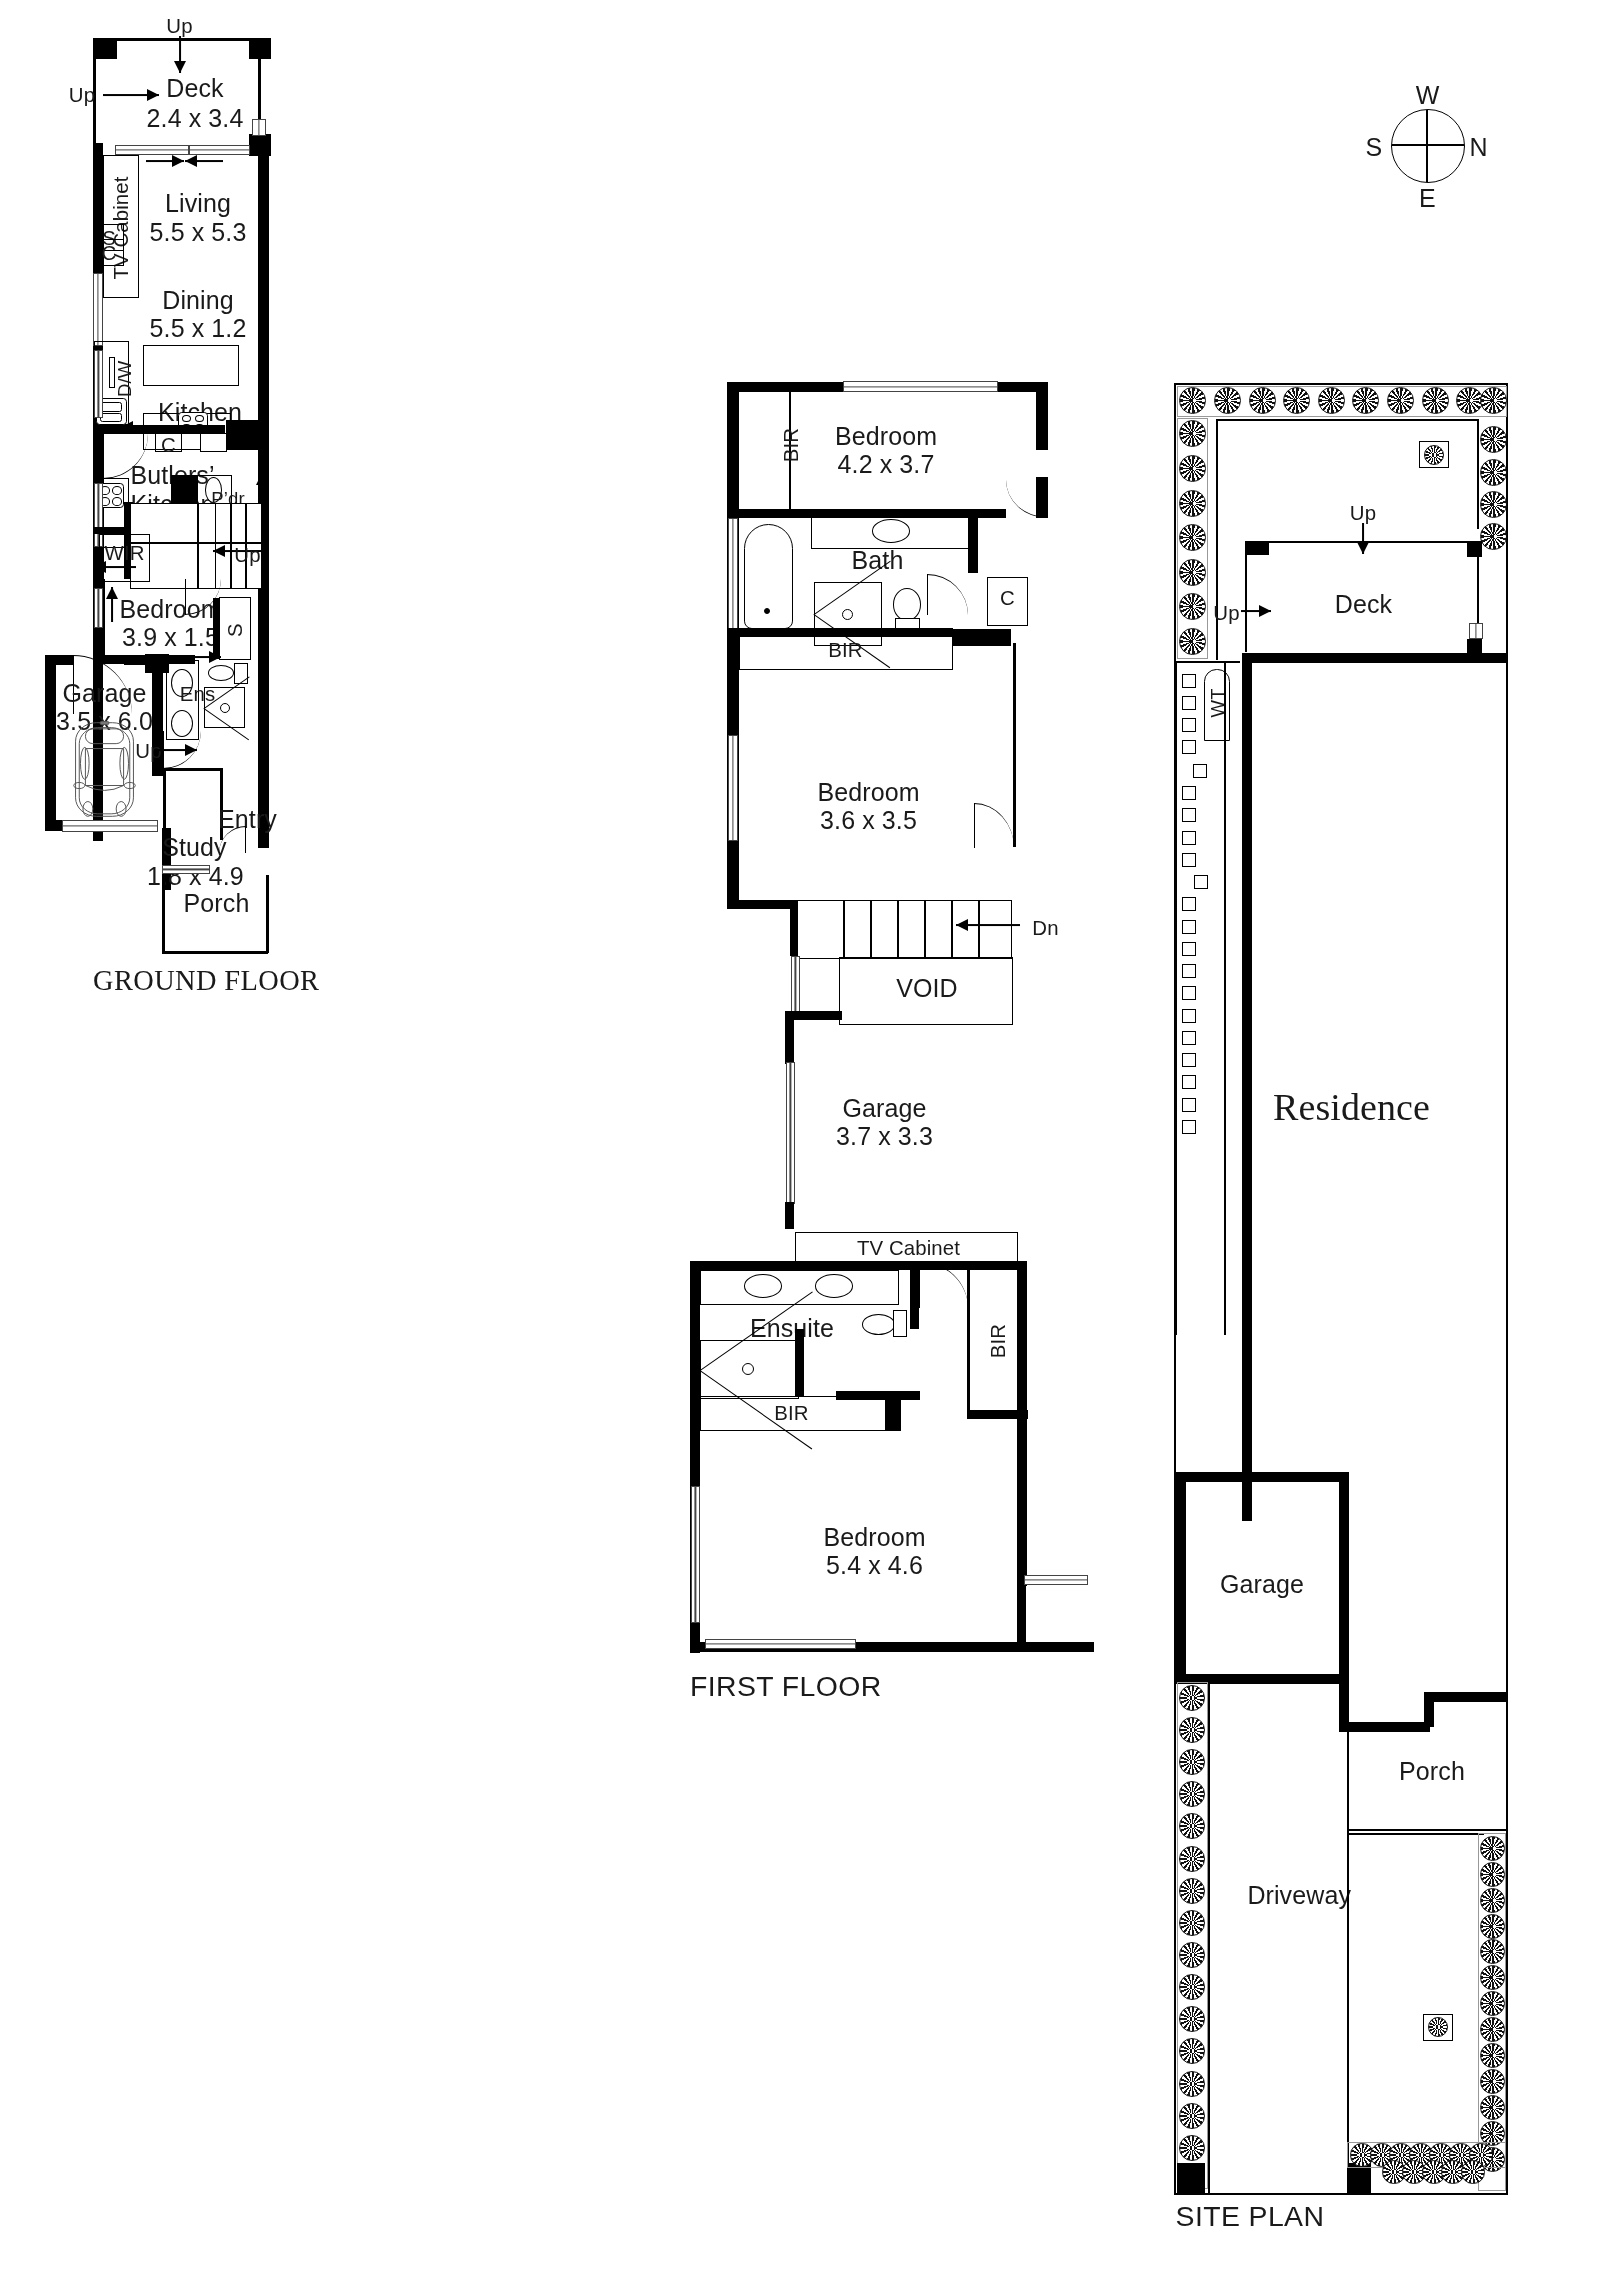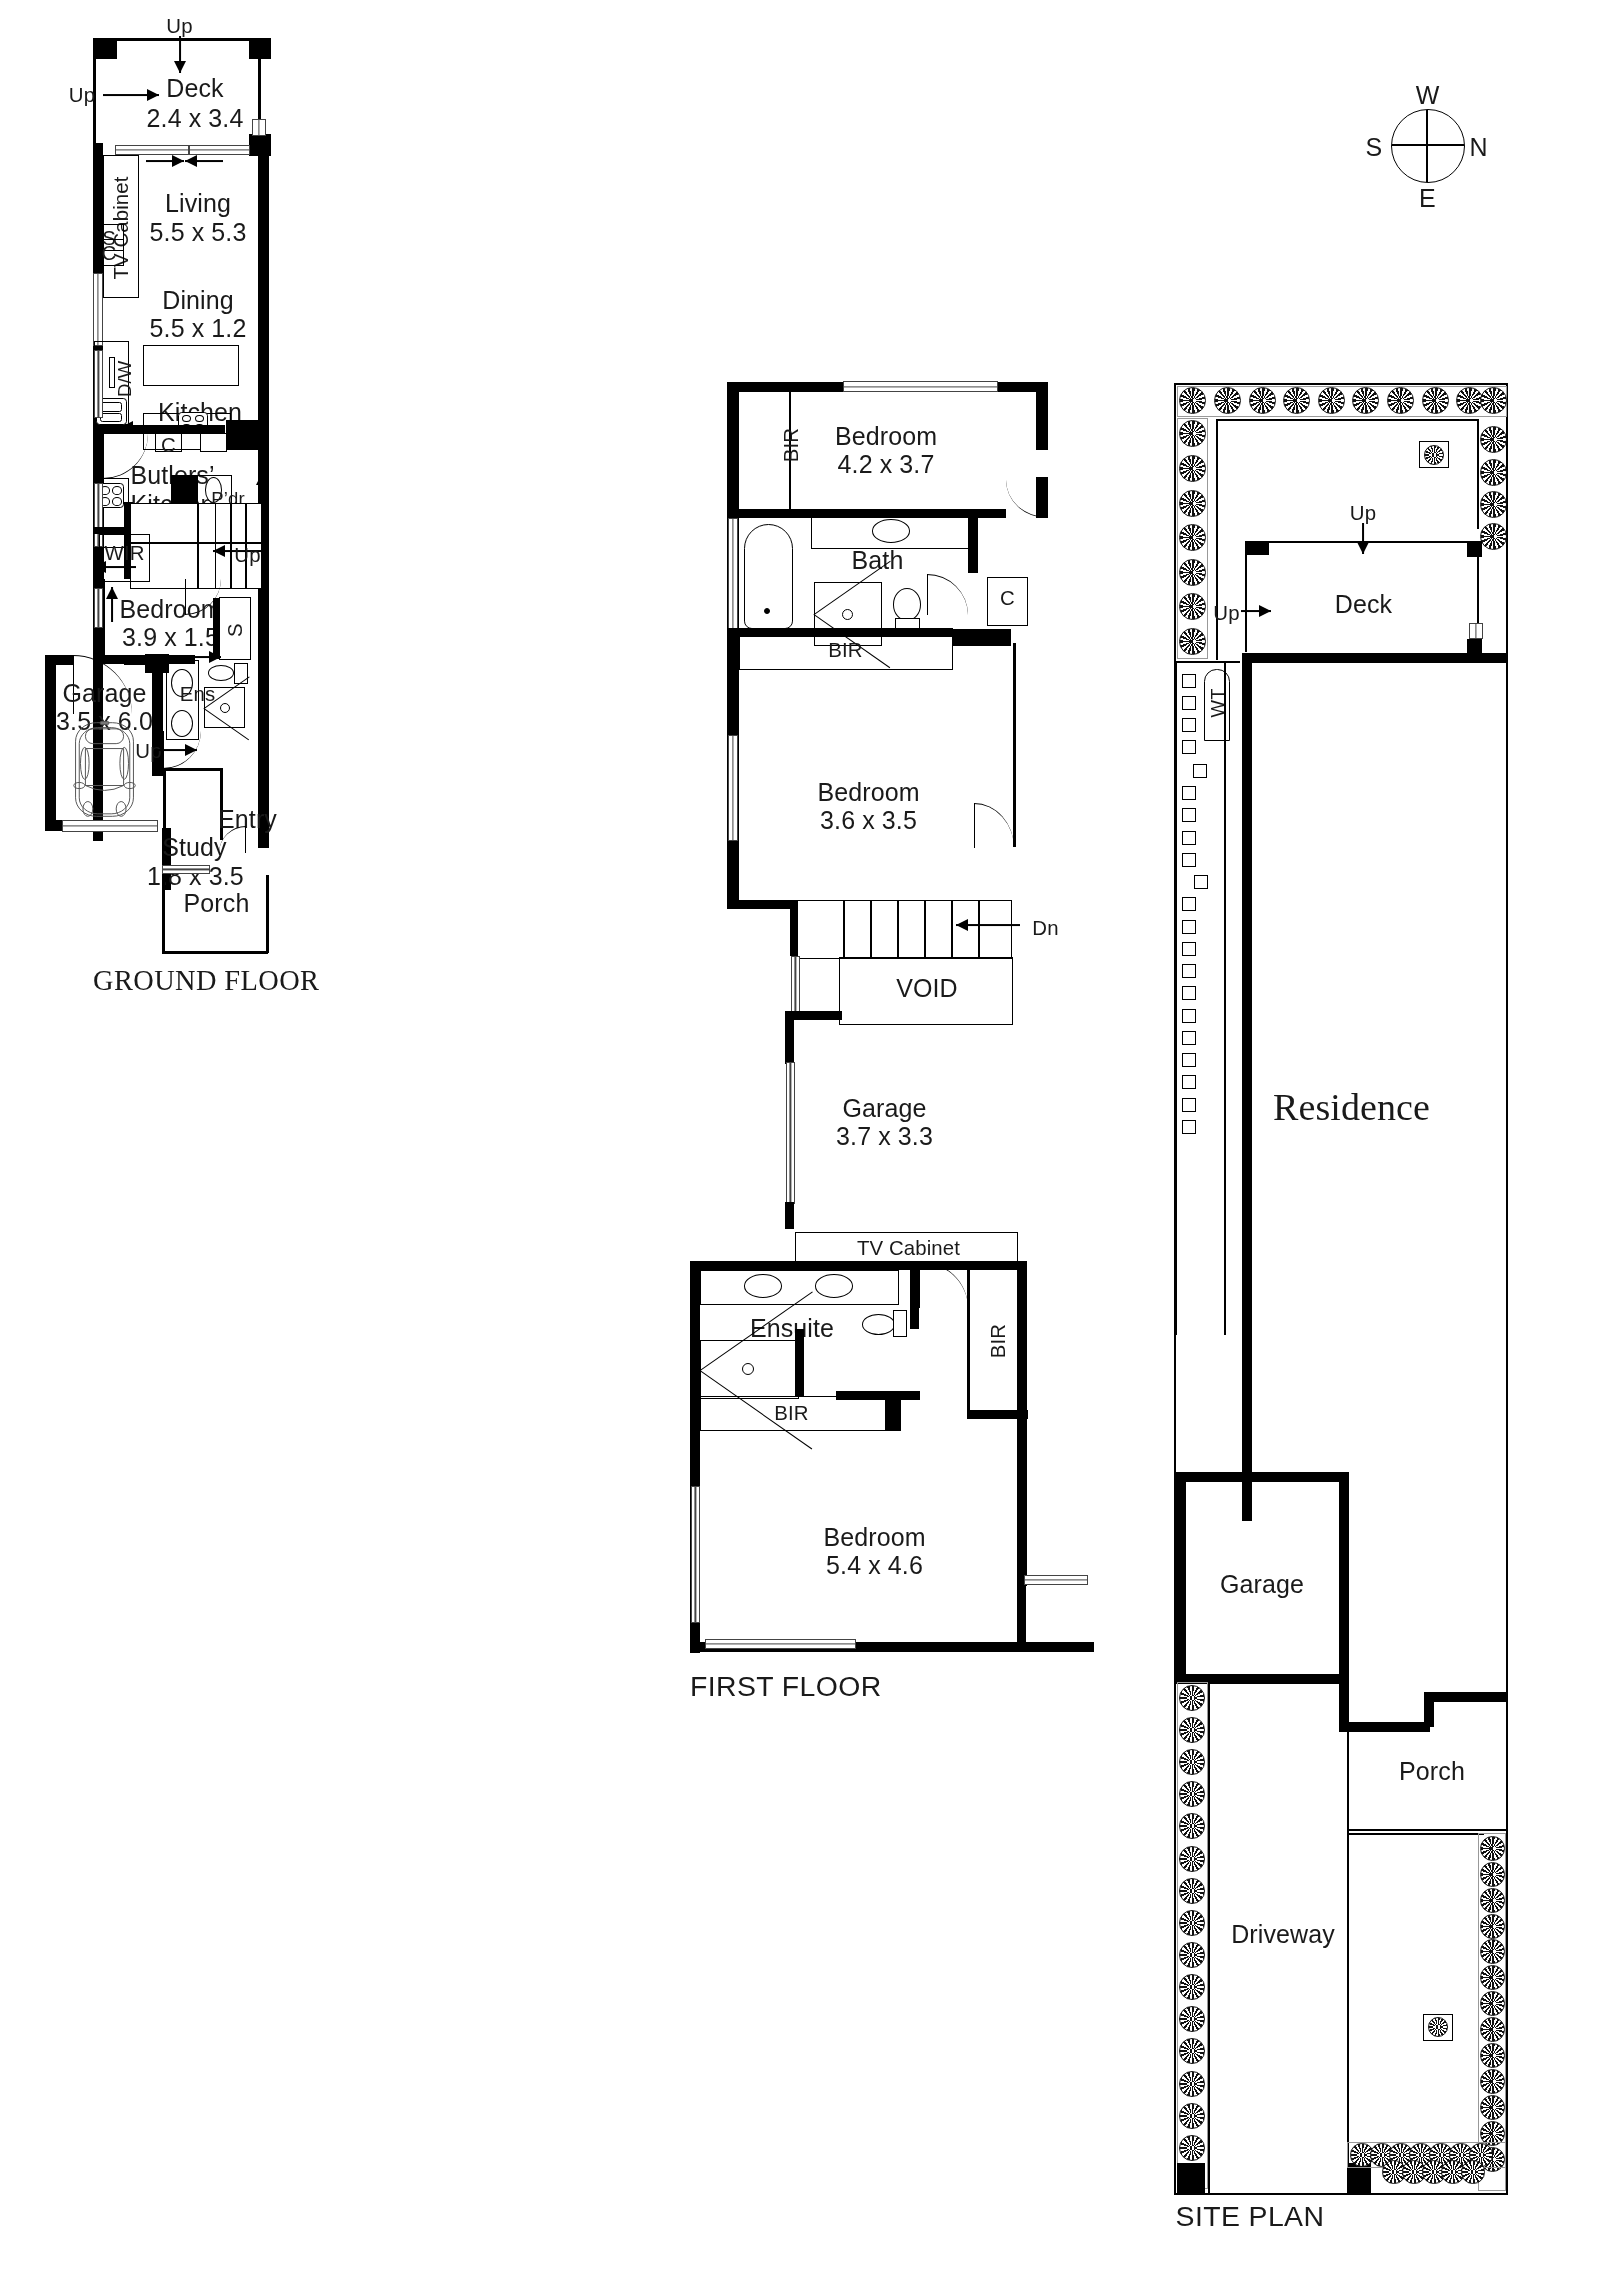--- a/index.html
+++ b/index.html
@@ -300,21 +300,21 @@
       </div>
     <div class="swing sw-br" style="left:163px; top:731px; width:38px; height:38px;"></div>
 
     <div class="wall-n" style="left:163px; top:768px; width:2.5px; height:80px;"></div>
     <div class="wall-n" style="left:163px; top:768px; width:59px; height:2.5px;"></div>
     <div class="wall-n" style="left:220px; top:768px; width:2.5px; height:72px;"></div>
     <div class="lbl lbl-room" style="left:204px; top:805px; width:87px;">Entry</div>
 
     <div class="wall-t" style="left:162px; top:828px; width:8.7px; height:62px;"></div>
     <div class="lbl lbl-room" style="left:147px; top:833px; width:95px;">Study</div>
-    <div class="lbl lbl-room" style="left:147px; top:862px; width:95px;">1.8 x 3.5</div>
+    <div class="lbl lbl-room" style="left:147px; top:862px; width:95px;">1.8 x 4.9</div>
     <div class="win h" style="left:162px; top:865px; width:48px; height:8.7px;"></div>
     <div class="swing sw-tl" style="left:219px; top:826px; width:27px; height:27px;"></div>
 
     <div class="wall-n" style="left:162px; top:875px; width:2.5px; height:78px;"></div>
     <div class="wall-n" style="left:162px; top:951px; width:106px; height:2.5px;"></div>
     <div class="wall-n" style="left:266px; top:875px; width:2.5px; height:78px;"></div>
     <div class="lbl lbl-room" style="left:164px; top:889px; width:105px;">Porch</div>
 
     <div class="wall-t" style="left:258px; top:848px; width:10px; height:0px;"></div>
 
@@ -551,21 +551,21 @@
     <div class="shrub" style="left:17.3px; top:1942px; width:26px; height:26px;"></div>
     <div class="shrub" style="left:17.3px; top:1974px; width:26px; height:26px;"></div>
     <div class="shrub" style="left:17.3px; top:2006px; width:26px; height:26px;"></div>
     <div class="shrub" style="left:17.3px; top:2038px; width:26px; height:26px;"></div>
     <div class="shrub" style="left:17.3px; top:2071px; width:26px; height:26px;"></div>
     <div class="shrub" style="left:17.3px; top:2103px; width:26px; height:26px;"></div>
     <div class="shrub" style="left:17.3px; top:2135px; width:26px; height:26px;"></div>
 
     <div class="wall-n" style="left:46px; top:1682px; width:1.9px; height:511px;"></div>
     <div class="wall-n" style="left:185px; top:1682px; width:1.9px; height:511px;"></div>
-    <div class="lbl lbl-room" style="left:53px; top:1920px; width:136px; text-align:center;">Driveway</div>
+    <div class="lbl lbl-room" style="left:53px; top:1881px; width:136px; text-align:right;">Driveway</div>
     <div class="fill-blk" style="left:15px; top:2163px; width:28.4px; height:30px;"></div>
     <div class="fill-blk" style="left:185px; top:2163px; width:23.5px; height:30px;"></div>
 
     <div class="wall-n" style="left:185px; top:1833px; width:1.9px; height:346px;"></div>
     <div class="wall-n" style="left:185px; top:1833px; width:137px; height:1.9px;"></div>
     <div class="rectf" style="left:261px; top:2014px; width:30px; height:27px;"></div>
     <div class="shrub" style="left:266px; top:2017px; width:20px; height:20px;"></div>
 
     <div class="hedge-band" style="left:316px; top:1833px; width:28.4px; height:358px;"></div>
     <div class="shrub" style="left:318px; top:1836px; width:25px; height:25px;"></div>

